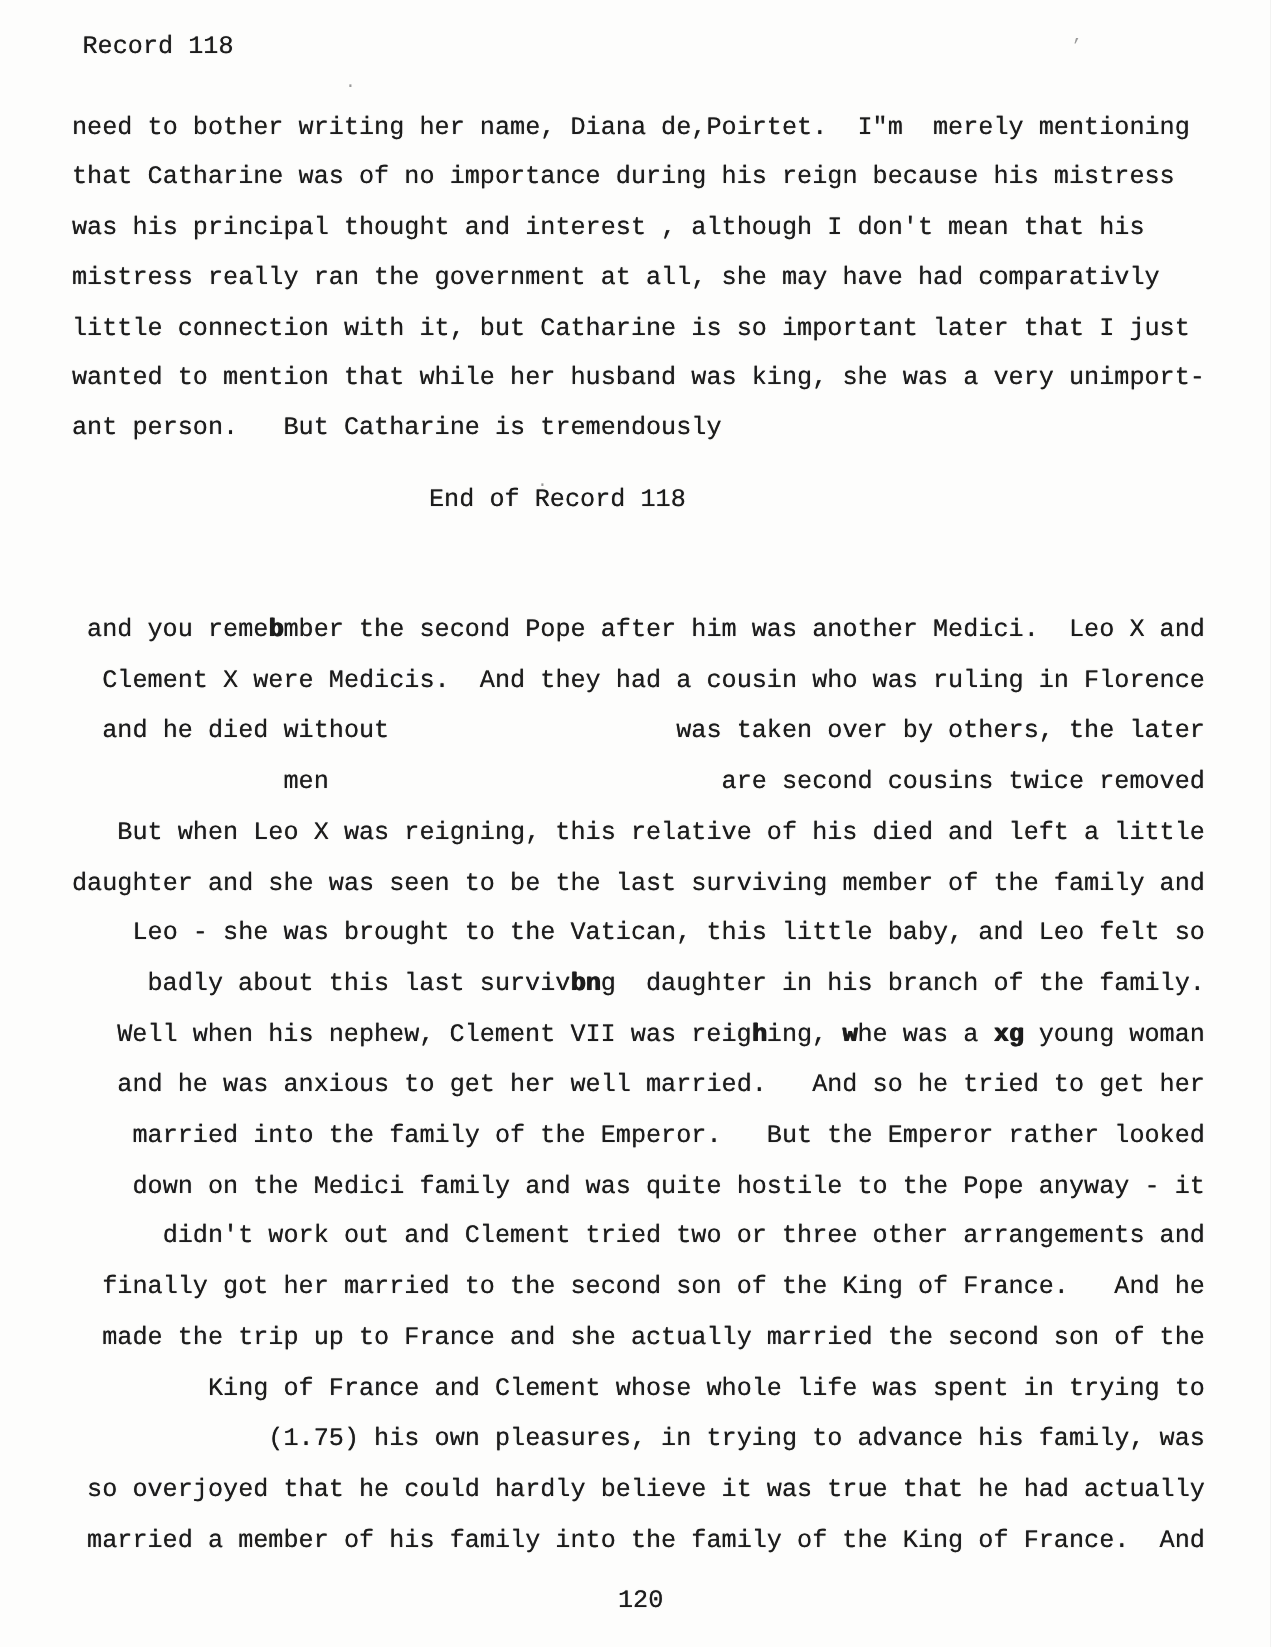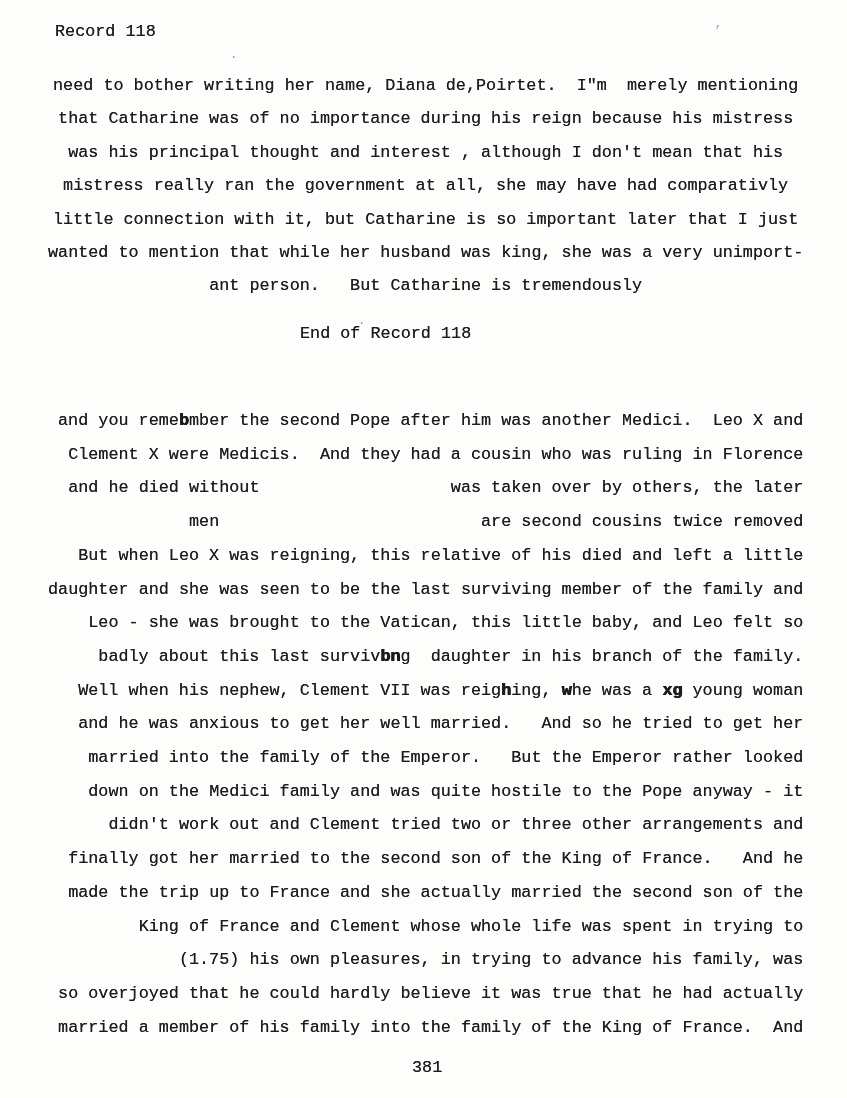--- a/index.html
+++ b/index.html
@@ -13,21 +13,21 @@
     height: 1098px;
     margin: 0 auto;
     background: #fdfdfc;
     overflow: hidden;
     font-family: "Liberation Mono", "DejaVu Sans Mono", monospace;
     font-size: 16.8px;
     color: #1c1c1c;
     text-shadow: 0 0 0.45px rgba(20,20,20,0.8);
   }
   .abs { position: absolute; white-space: pre; }
-  .para { line-height: 33.4px; text-align: center; }
+  .para { line-height: 33.4px; }
   .para2 { line-height: 33.7px; text-align: right; }
   .line { white-space: pre; }
   .ov {
     font-weight: bold;
     text-shadow: 0.7px 0 0 currentColor, 0 0 0.5px currentColor;
   }
   .speck {
     position: absolute;
     font-size: 12px;
     color: #9a9a9a;
@@ -37,22 +37,22 @@
 </style>
 </head>
 <body>
 
 <div class="page">
 
   <div class="abs" style="left:55px; top:15px; line-height:33.4px;">Record 118</div>
 
   <div class="abs para" style="left:48px; top:69px;"><div class="line">need to bother writing her name, Diana de,Poirtet.  I"m  merely mentioning</div><div class="line">that Catharine was of no importance during his reign because his mistress</div><div class="line">was his principal thought and interest , although I don't mean that his</div><div class="line">mistress really ran the government at all, she may have had comparativly</div><div class="line">little connection with it, but Catharine is so important later that I just</div><div class="line">wanted to mention that while her husband was king, she was a very unimport-</div><div class="line">ant person.   But Catharine is tremendously</div></div>
 
-  <div class="abs" style="left:300px; top:317px; line-height:33.4px;text-align:right;">End of Record 118</div>
+  <div class="abs" style="left:286px; top:317px; line-height:33.4px;text-align:right;">End of Record 118</div>
 
   <div class="abs para2" style="left:48px; top:404px;"><div class="line"><span>and you reme</span><span class="ov">b</span><span>mber the second Pope after him was another Medici.  Leo X and</span></div><div class="line">Clement X were Medicis.  And they had a cousin who was ruling in Florence</div><div class="line">and he died without                   was taken over by others, the later</div><div class="line">men                          are second cousins twice removed</div><div class="line">But when Leo X was reigning, this relative of his died and left a little</div><div class="line">daughter and she was seen to be the last surviving member of the family and</div><div class="line">Leo - she was brought to the Vatican, this little baby, and Leo felt so</div><div class="line"><span>badly about this last surviv</span><span class="ov">bn</span><span>g  daughter in his branch of the family.</span></div><div class="line"><span>Well when his nephew, Clement VII was reig</span><span class="ov">h</span><span>ing, </span><span class="ov">w</span><span>he was a </span><span class="ov">xg</span><span> young woman</span></div><div class="line">and he was anxious to get her well married.   And so he tried to get her</div><div class="line">married into the family of the Emperor.   But the Emperor rather looked</div><div class="line">down on the Medici family and was quite hostile to the Pope anyway - it</div><div class="line">didn't work out and Clement tried two or three other arrangements and</div><div class="line">finally got her married to the second son of the King of France.   And he</div><div class="line">made the trip up to France and she actually married the second son of the</div><div class="line">King of France and Clement whose whole life was spent in trying to</div><div class="line">            (1.75) his own pleasures, in trying to advance his family, was</div><div class="line">so overjoyed that he could hardly believe it was true that he had actually</div><div class="line">married a member of his family into the family of the King of France.  And</div></div>
 
-  <div class="abs" style="left:412px; top:1051px; line-height:33.4px;">381</div>
+  <div class="abs" style="left:412px; top:1051px; line-height:33.4px;">120</div>
 
 <span class="speck" style="left: 714px; top: 24px;">’</span>
     <span class="speck" style="left: 230px; top: 48px;">.</span>
     <span class="speck" style="left: 358px; top: 314px;">.</span>
   </div>
 
 </body></html>

